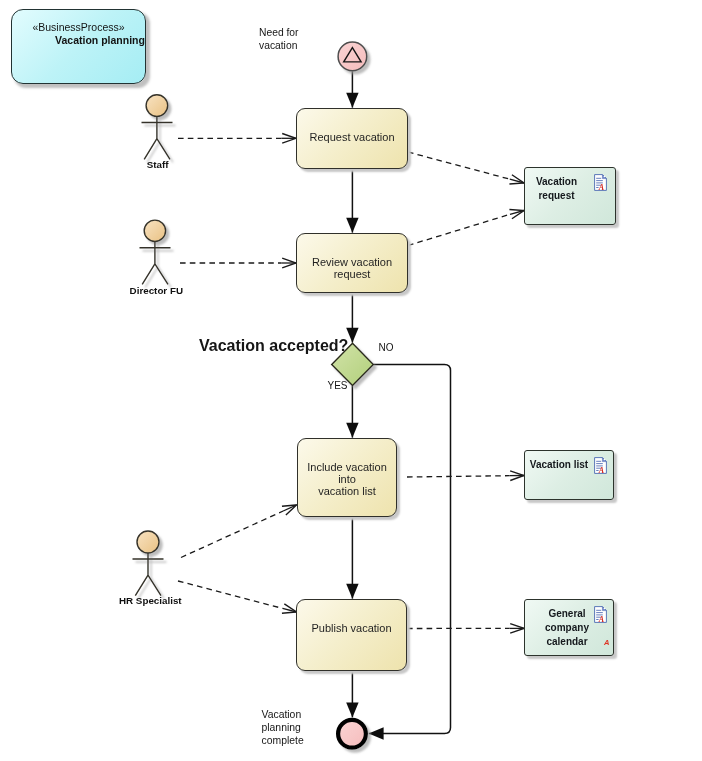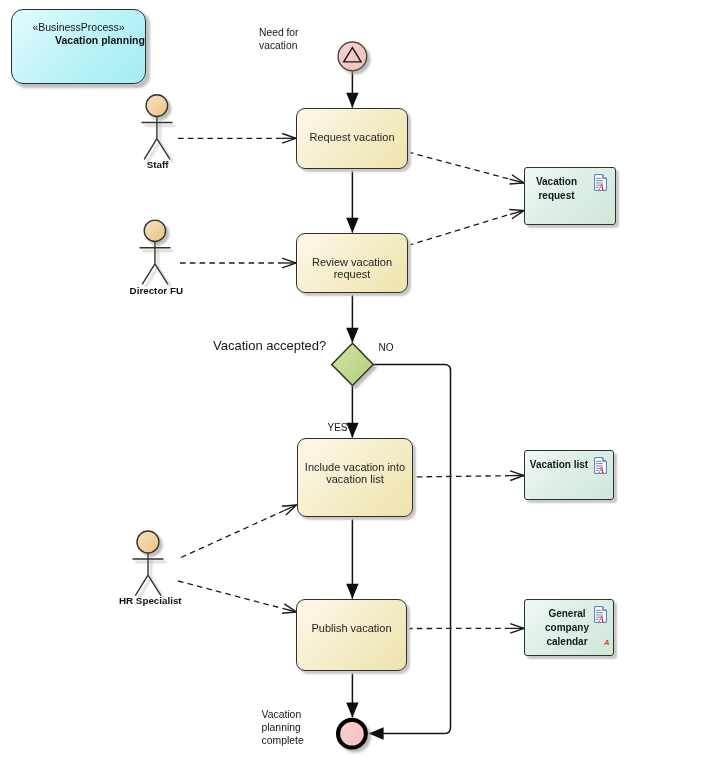--- a/index.html
+++ b/index.html
@@ -107,21 +107,21 @@
 </g>
 </svg>
 
 <div class="box" id="proc" style="left:11px;top:9px;width:135px;height:75px;border:1.5px solid #233;border-radius:12px;background:linear-gradient(135deg,#e2fcfe 0%,#bdf3f7 50%,#a5edf4 100%);box-shadow:3.2px 3.2px 2.6px #c0c0c0;text-align:center;font-size:10.5px;color:#131313;">
  <div style="margin-top:11px;">«BusinessProcess»</div>
  <div style="font-weight:bold;margin-top:1px;padding-left:43px;">Vacation planning</div>
 </div>
 
 <div class="box act" style="left:296px;top:108px;width:112px;height:61px;">Request vacation</div>
 <div class="box act" style="left:296px;top:233px;width:112px;height:60px;">Review vacation<br>request</div>
-<div class="box act" style="left:297px;top:438px;width:116px;height:79px;">Include vacation into<br>vacation list</div>
+<div class="box act" style="left:297px;top:438px;width:100px;height:79px;">Include vacation into<br>vacation list</div>
 <div class="box act" style="left:296px;top:599px;width:111px;height:72px;">Publish vacation</div>
 
 <div class="box doc" style="left:524px;top:167px;width:92px;height:58px;">
  <div class="tx" style="padding-right:29px;">Vacation<br>request</div>
  <svg class="ic" style="right:8px" width="13" height="17" viewBox="0 0 13 17">
   <path d="M0.6 0.6 H8.4 L12.4 4.6 V16.4 H0.6 Z" fill="#fff" stroke="#4a68b0" stroke-width="0.9"></path>
   <path d="M8.4 0.6 L12.4 4.6 L8.4 4.6 Z" fill="#7389cb" stroke="#4a68b0" stroke-width="0.5"></path>
   <circle cx="10.4" cy="2.5" r="0.8" fill="#fff"></circle>
   <path stroke="#4a68b0" stroke-width="0.85" d="M2.2 4.3 H7.2 M2.2 6.6 H8.8 M2.2 8.9 H8.8 M2.2 11.2 H6.9 M2.2 13.5 H4.6"></path>
   <text x="4.7" y="15.7" font-size="8" font-style="italic" font-weight="bold" fill="#d42a22" font-family="Liberation Serif,serif">A</text>
@@ -143,21 +143,21 @@
   <path d="M0.6 0.6 H8.4 L12.4 4.6 V16.4 H0.6 Z" fill="#fff" stroke="#4a68b0" stroke-width="0.9"></path>
   <path d="M8.4 0.6 L12.4 4.6 L8.4 4.6 Z" fill="#7389cb" stroke="#4a68b0" stroke-width="0.5"></path>
   <circle cx="10.4" cy="2.5" r="0.8" fill="#fff"></circle>
   <path stroke="#4a68b0" stroke-width="0.85" d="M2.2 4.3 H7.2 M2.2 6.6 H8.8 M2.2 8.9 H8.8 M2.2 11.2 H6.9 M2.2 13.5 H4.6"></path>
   <text x="4.7" y="15.7" font-size="8" font-style="italic" font-weight="bold" fill="#d42a22" font-family="Liberation Serif,serif">A</text>
  </svg>
  <div style="position:absolute;right:3.5px;bottom:9px;font-size:7.5px;line-height:6px;font-style:italic;font-weight:bold;color:#d32;">A</div>
 </div>
 
 <div class="lbl" style="left:259px;top:26.4px;font-size:10.3px;">Need for<br>vacation</div>
-<div class="lbl" style="left:213px;top:339.2px;font-size:13px;">Vacation accepted?</div>
+<div class="lbl" style="left:199px;top:339.2px;font-size:16px;font-weight:bold;">Vacation accepted?</div>
 <div class="lbl" style="left:378.5px;top:341.2px;font-size:10px;">NO</div>
-<div class="lbl" style="left:327.5px;top:421px;font-size:10px;">YES</div>
+<div class="lbl" style="left:327.5px;top:379px;font-size:10px;">YES</div>
 <div class="lbl" style="left:261.5px;top:707.8px;">Vacation<br>planning<br>complete</div>
 
 <div class="albl" style="left:127.7px;top:159px;width:60px;">Staff</div>
 <div class="albl" style="left:126.3px;top:284.5px;width:60px;">Director FU</div>
 <div class="albl" style="left:119px;top:595px;width:40px;">HR Specialist</div>
 </div>
 
 </body></html>

